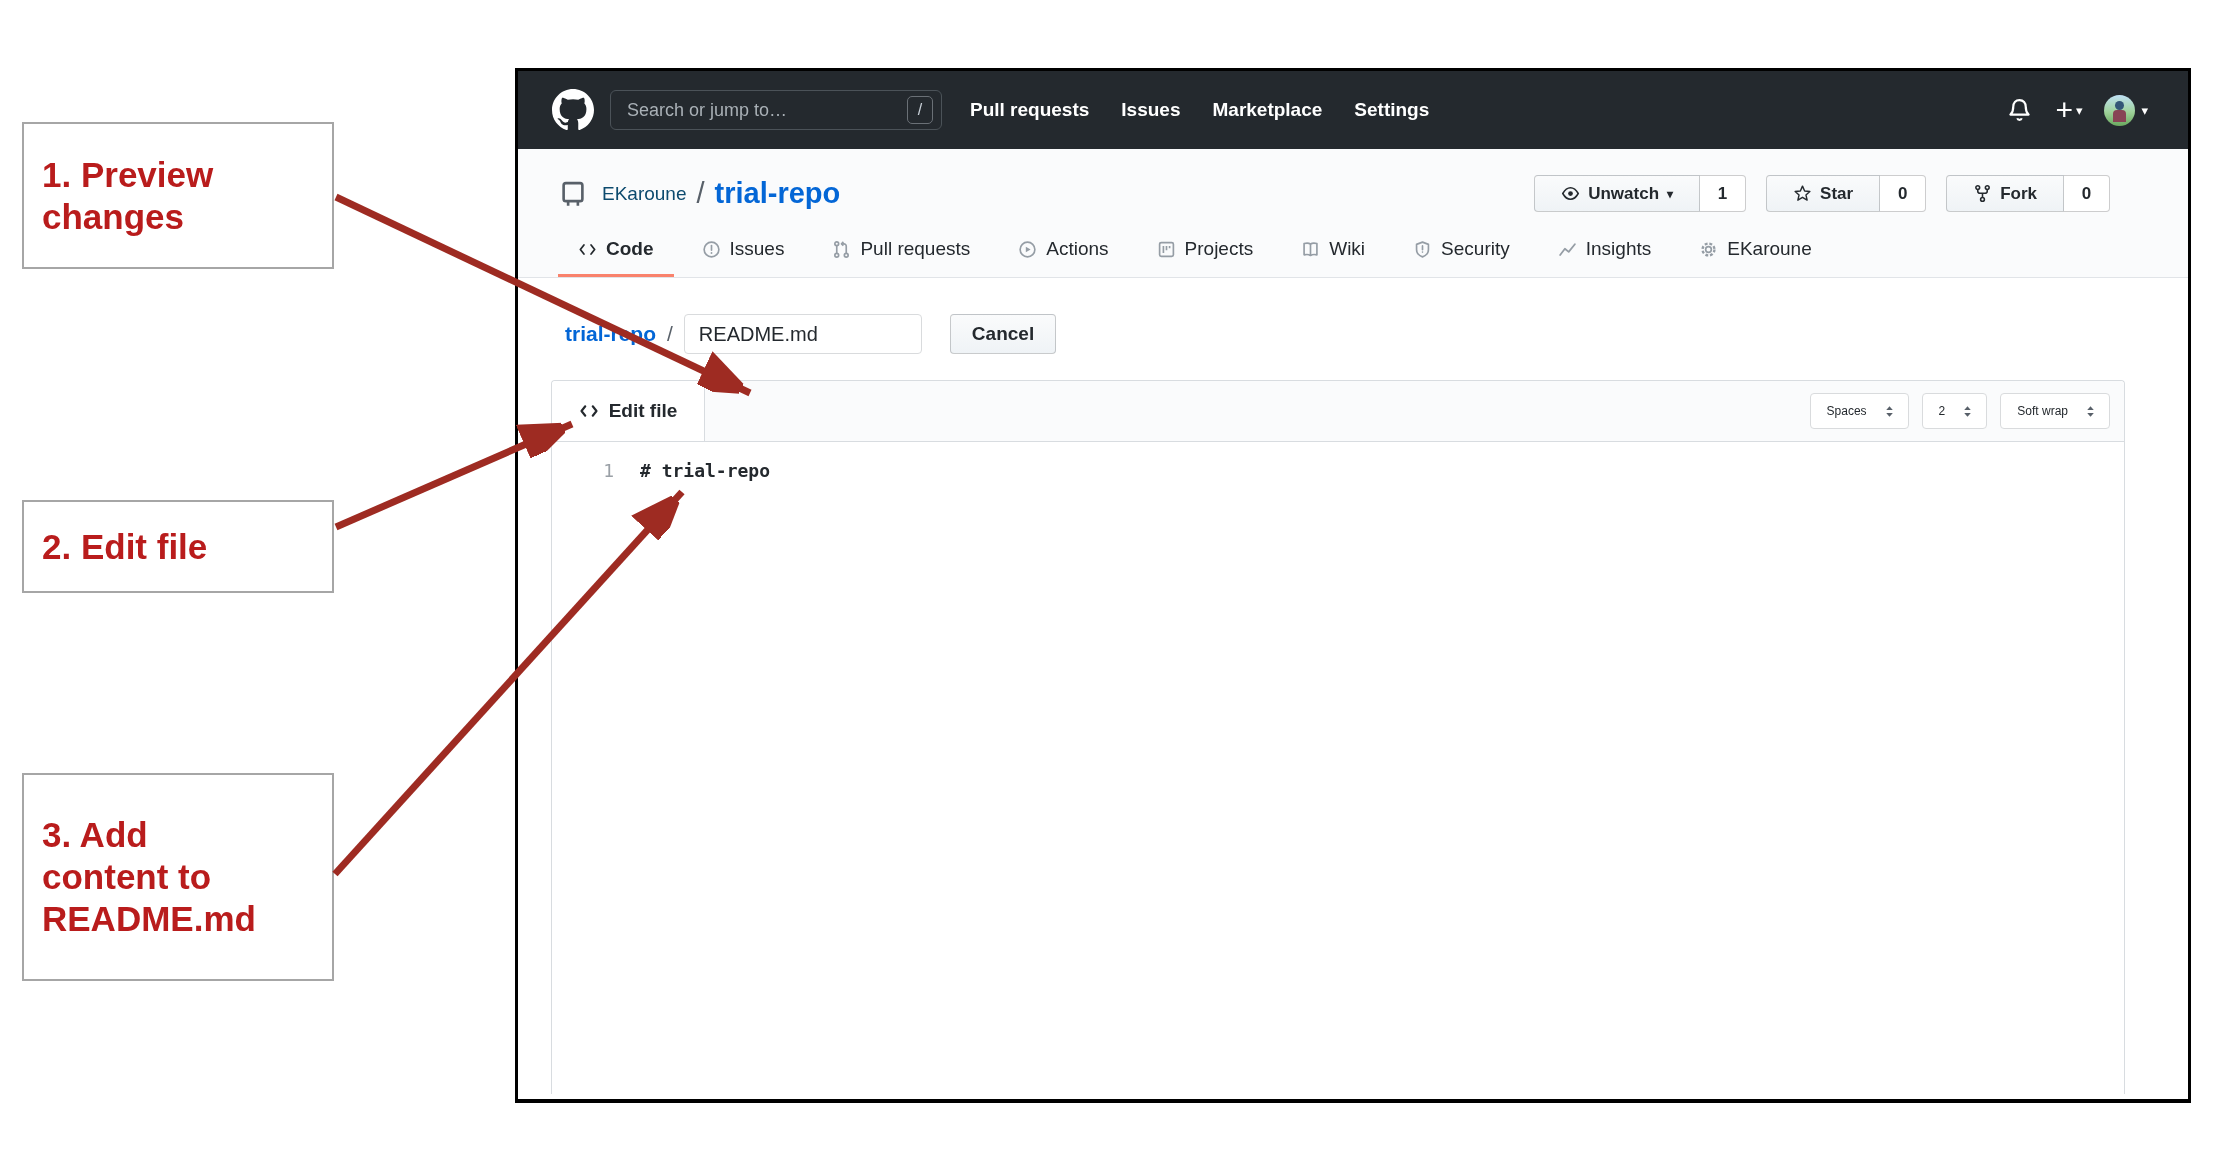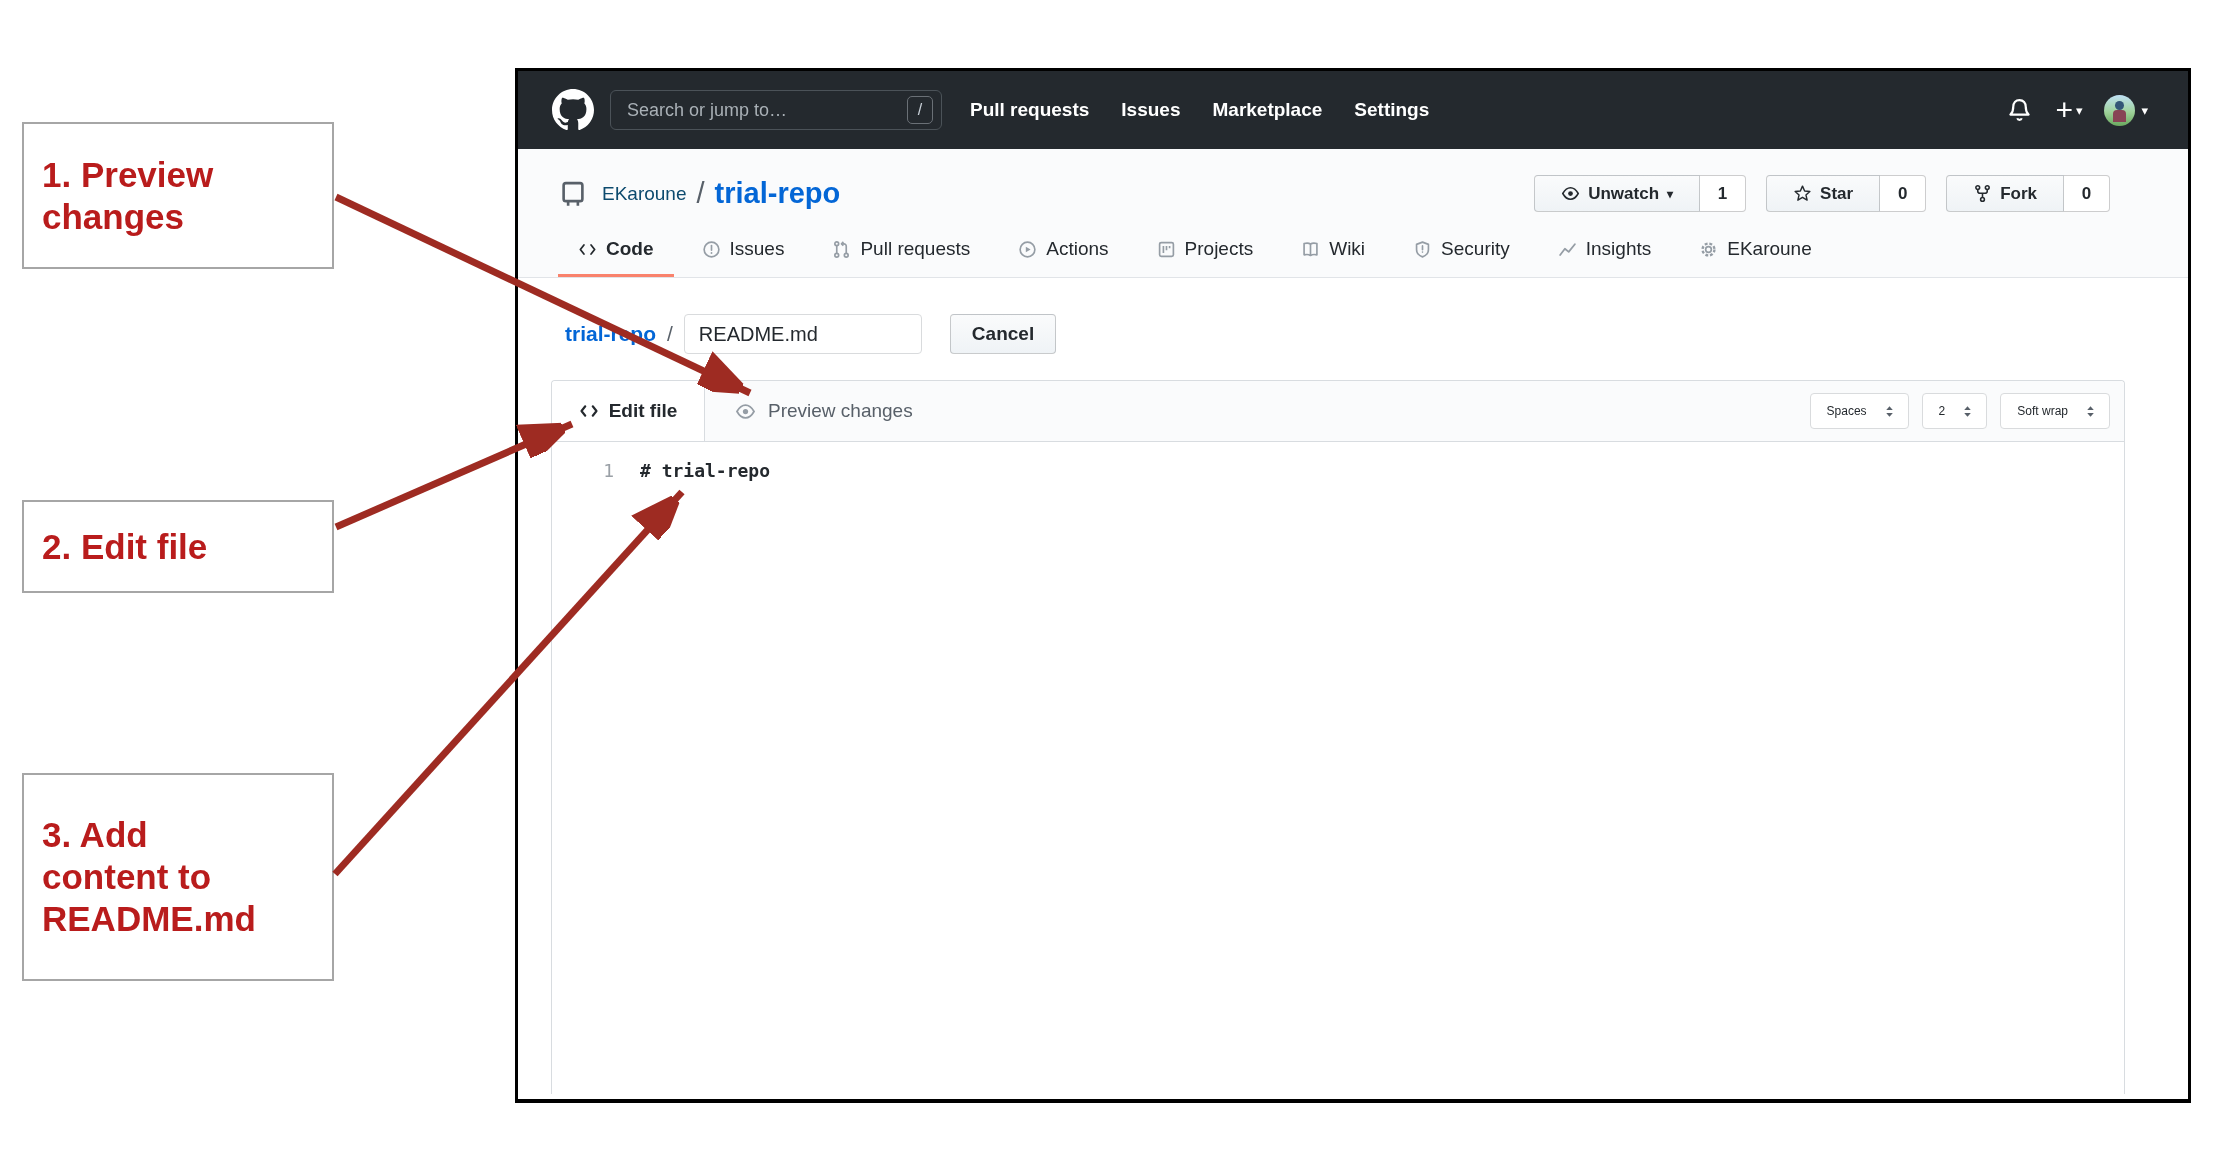--- a/index.html
+++ b/index.html
@@ -301,27 +301,20 @@
 
     <div class="editor">
       <div class="editor-header">
         <span class="tab-edit">
           <svg viewBox="0 0 16 16" fill="none" stroke="#24292e" stroke-width="1.7" stroke-linecap="round" stroke-linejoin="round">
               <polyline points="5,4.2 2,8 5,11.8"></polyline>
               <polyline points="11,4.2 14,8 11,11.8"></polyline>
             </svg>
           <span>Edit file</span>
         </span>
-        <span class="tab-preview">
-          <svg viewBox="0 0 16 16" fill="none" stroke="#959da5" stroke-width="1.3">
-            <path d="M1.5 8C3.4 4.6 5.9 3.1 8 3.1S12.6 4.6 14.5 8C12.6 11.4 10.1 12.9 8 12.9S3.4 11.4 1.5 8Z"></path>
-            <circle cx="8" cy="8" r="2" fill="#959da5" stroke="none"></circle>
-          </svg>
-          <span>Preview changes</span>
-        </span>
         <div class="editor-controls">
           <span class="select-box">
             <span>Spaces</span>
             <svg viewBox="0 0 12 16">
                 <polygon points="6,2.5 9.5,6.5 2.5,6.5" fill="#586069"></polygon>
                 <polygon points="6,13.5 2.5,9.5 9.5,9.5" fill="#586069"></polygon>
               </svg>
           </span>
           <span class="select-box">
             <span>2</span>

